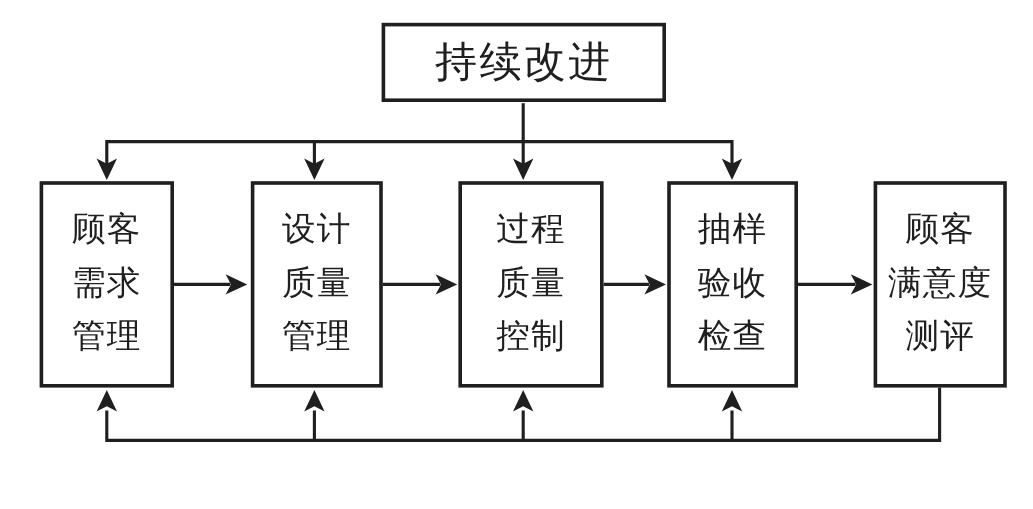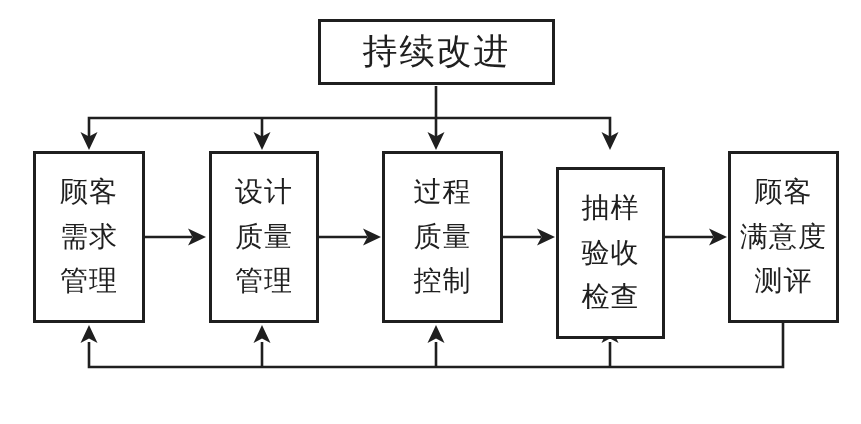--- a/index.html
+++ b/index.html
@@ -52,21 +52,21 @@
     left:318px;top:19px;width:237px;height:66px;
   }
   .top-box .label{
     font-size:35px;
     line-height:1.1;
     letter-spacing:2px;
   }
   .box-1{left:33px; top:151px;width:112px;height:172px;}
   .box-2{left:209px;top:151px;width:110px;height:172px;}
   .box-3{left:382px;top:151px;width:121px;height:172px;}
-  .box-4{left:556px;top:151px;width:109px;height:172px;margin-top:16px;}
+  .box-4{left:556px;top:151px;width:109px;height:172px;}
   .box-5{left:728px;top:151px;width:111px;height:172px;}
   .feedback-label{
     position:absolute;
     left:368px;top:376px;
     font-size:35px;
     letter-spacing:8px;
     color:var(--text);
     white-space:nowrap;
   }
 </style>

